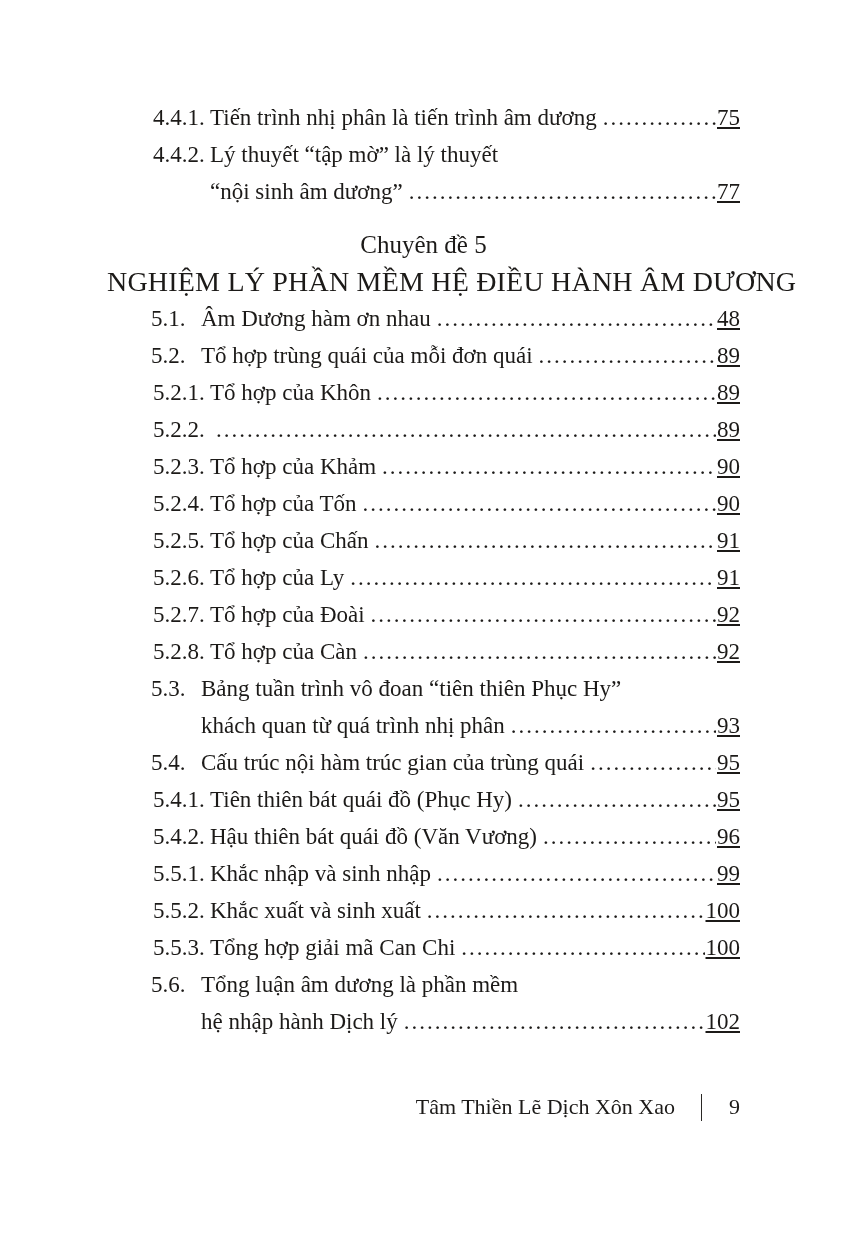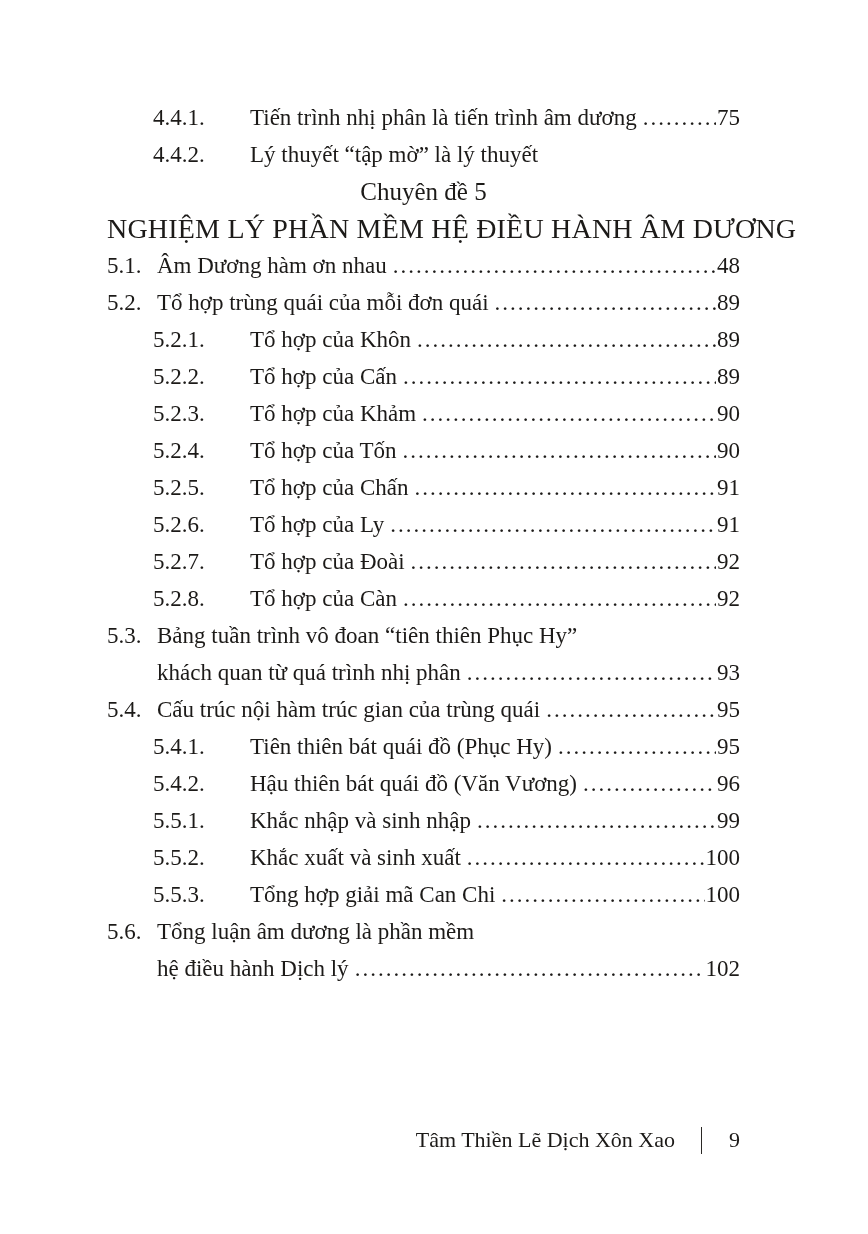--- a/index.html
+++ b/index.html
@@ -19,44 +19,44 @@
   .toc {
     position: absolute;
     left: 107px;
     right: 128px;
     top: 99px;
     font-size: 23px;
     line-height: 37px;
   }
   .entry { display: flex; }
   .entry .num { flex: 0 0 auto; }
-  .lvl2 .num { width: 50px; }
-  .lvl3 { margin-left: 46px; gap: 40px; }
+  .lvl2 .num { width: 50px; margin-left: 44px; }
+  .lvl3 { margin-left: 46px; }
   .lvl3 .num { width: 57px; }
   .entry .body { flex: 1 1 auto; min-width: 0; }
   .line { display: flex; align-items: baseline; }
   .line .txt { flex: 0 1 auto; white-space: nowrap; }
   .dots {
     flex: 1 1 auto;
     overflow: hidden;
     white-space: nowrap;
     min-width: 10px;
     padding-left: 6px;
   }
   .dots::after {
     content: "........................................................................................................................";
     letter-spacing: 2px;
   }
-  .pg { flex: 0 0 auto; padding-left: 1px; }
+  .pg { flex: 0 0 auto; padding-left: 1px; text-decoration: underline; }
   .chapter { text-align: center; }
-  .ch-title { font-size: 25px; line-height: 37px; }
+  .ch-title { font-size: 25px; line-height: 37px; margin-top: 16px; }
   .ch-subtitle { font-size: 28px; line-height: 37px; white-space: nowrap; letter-spacing: 0.2px; }
   .footer {
     position: absolute;
-    top: 1123px;
+    top: 1090px;
     right: 128px;
     display: flex;
     align-items: center;
     font-size: 22px;
     line-height: 34px;
     color: #1c1a18;
   }
   .footer .bar {
     width: 1px;
     height: 27px;
@@ -80,20 +80,25 @@
             <span class="pg">75</span>
           </div>
         </div>
       </div>
       <div class="entry lvl3">
         <span class="num">4.4.2.</span>
         <div class="body">
           <div class="line">
             <span class="txt">Lý thuyết “tập mờ” là lý thuyết</span>
           </div>
+          <div class="line">
+            <span class="txt">“nội sinh âm dương”</span>
+            <span class="dots"></span>
+            <span class="pg">77</span>
+          </div>
         </div>
       </div>
       <div class="chapter">
         <div class="ch-title">Chuyên đề 5</div>
         <div class="ch-subtitle">NGHIỆM LÝ PHẦN MỀM HỆ ĐIỀU HÀNH ÂM DƯƠNG</div>
       </div>
       <div class="entry lvl2">
         <span class="num">5.1.</span>
         <div class="body">
           <div class="line">
@@ -120,21 +125,20 @@
             <span class="txt">Tổ hợp của Khôn</span>
             <span class="dots"></span>
             <span class="pg">89</span>
           </div>
         </div>
       </div>
       <div class="entry lvl3">
         <span class="num">5.2.2.</span>
         <div class="body">
           <div class="line">
-            <span class="txt">Tổ hợp của Cấn</span>
             <span class="dots"></span>
             <span class="pg">89</span>
           </div>
         </div>
       </div>
       <div class="entry lvl3">
         <span class="num">5.2.3.</span>
         <div class="body">
           <div class="line">
             <span class="txt">Tổ hợp của Khảm</span>
@@ -266,21 +270,21 @@
           </div>
         </div>
       </div>
       <div class="entry lvl2">
         <span class="num">5.6.</span>
         <div class="body">
           <div class="line">
             <span class="txt">Tổng luận âm dương là phần mềm</span>
           </div>
           <div class="line">
-            <span class="txt">hệ điều hành Dịch lý</span>
+            <span class="txt">hệ nhập hành Dịch lý</span>
             <span class="dots"></span>
             <span class="pg">102</span>
           </div>
         </div>
       </div>
     </main>
 
   <footer class="footer">
     <span class="title">Tâm Thiền Lẽ Dịch Xôn Xao</span>
     <span class="bar"></span>

